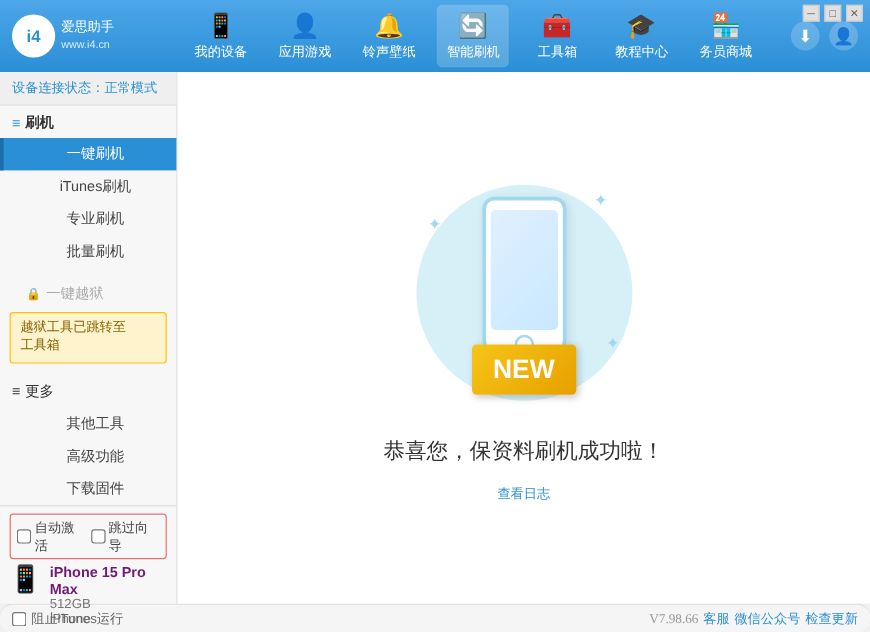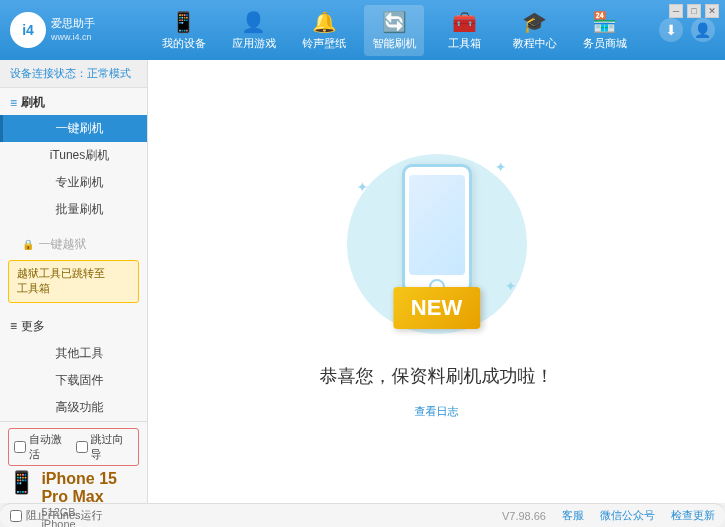--- a/index.html
+++ b/index.html
@@ -108,21 +108,21 @@
       display: flex; align-items: center; gap: 4px; margin-bottom: 4px;
       border: 1px solid #e57373; border-radius: 3px; padding: 3px 5px;
     }
     .checkbox-label { display: flex; align-items: center; gap: 3px; font-size: 11px; color: #444; cursor: pointer; }
     .checkbox-label input { width: 12px; height: 12px; }
     .device-info {
       display: flex; align-items: flex-start; gap: 6px; margin-top: 4px;
     }
     .device-icon { font-size: 22px; color: #2b8fd6; }
     .device-details { font-size: 11px; }
-    .device-name { font-size: 16px; font-weight: bold; color: #a16207; }
+    .device-name { font-size: 12px; font-weight: bold; color: #701a75; }
     .device-sub { color: #777; }
 
     
     .content-area {
       flex: 1; display: flex; flex-direction: column; align-items: center;
       justify-content: center; background: #fff; position: relative;
     }
 
     
     .phone-illustration {
@@ -170,21 +170,21 @@
     }
 
     
     .footer {
       height: 24px; background: #f5f5f5; border-top: 1px solid #ddd;
       display: flex; align-items: center; padding: 0 10px;
       font-size: 11px; color: #666; gap: 16px; border-radius: 11px;
     }
     .footer-left { display: flex; align-items: center; gap: 4px; }
     .footer-check { width: 12px; height: 12px; }
-    .footer-right { margin-left: auto; display: flex; gap: 16px; align-items: center; }
+    .footer-right { margin-left: auto; display: flex; gap: 4px; align-items: center; font-family: Liberation Serif, serif; }
     .footer-version { color: #999; }
   </style>
 </head>
 <body>
 
 <div style="position:relative; width:725px; height:527px;">
 
   <div class="win-controls">
     <div class="win-ctrl">─</div>
     <div class="win-ctrl">□</div>
@@ -274,24 +274,24 @@
       <div class="sidebar-divider"></div>
 
       <div class="sidebar-section-more">
         <span class="icon">≡</span>
         <span>更多</span>
       </div>
       <div class="sidebar-item">
         <span>其他工具</span>
       </div>
       <div class="sidebar-item">
+        <span>高级功能</span>
+      </div>
+      <div class="sidebar-item">
         <span>下载固件</span>
-      </div>
-      <div class="sidebar-item">
-        <span>高级功能</span>
       </div>
 
       <div style="flex:1;"></div>
 
       <div class="device-area">
         <div class="auto-options">
           <label class="checkbox-label">
             <input type="checkbox" style="">
             <span>自动激活</span>
           </label>

